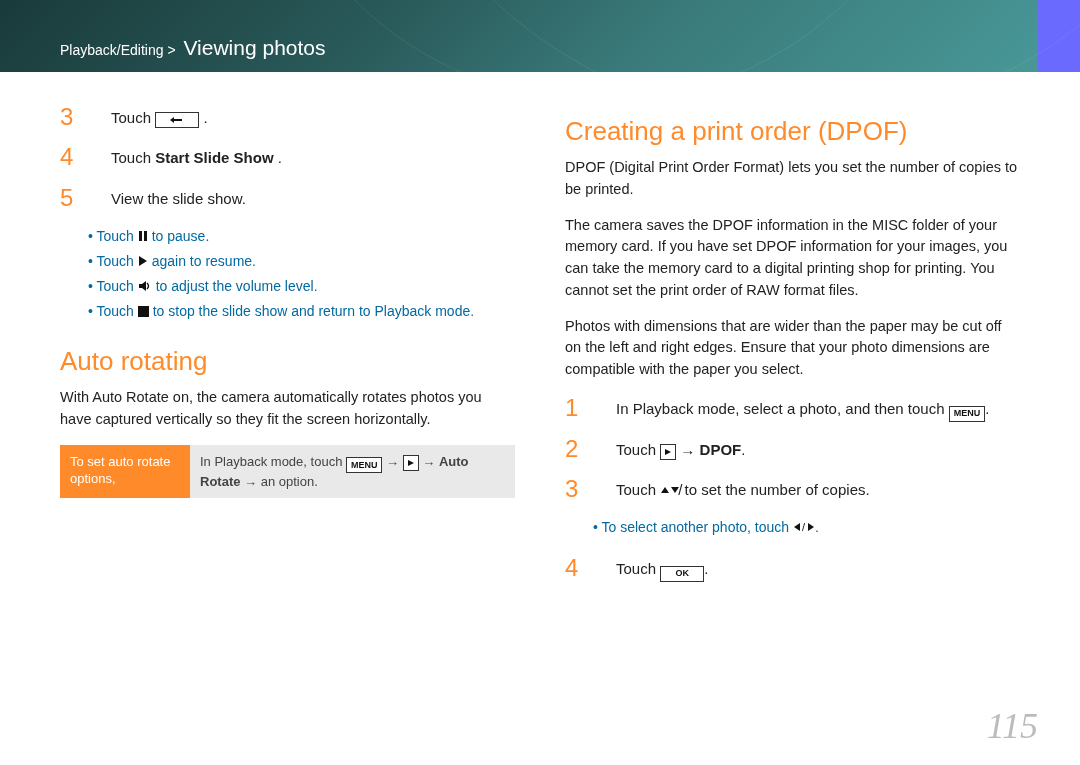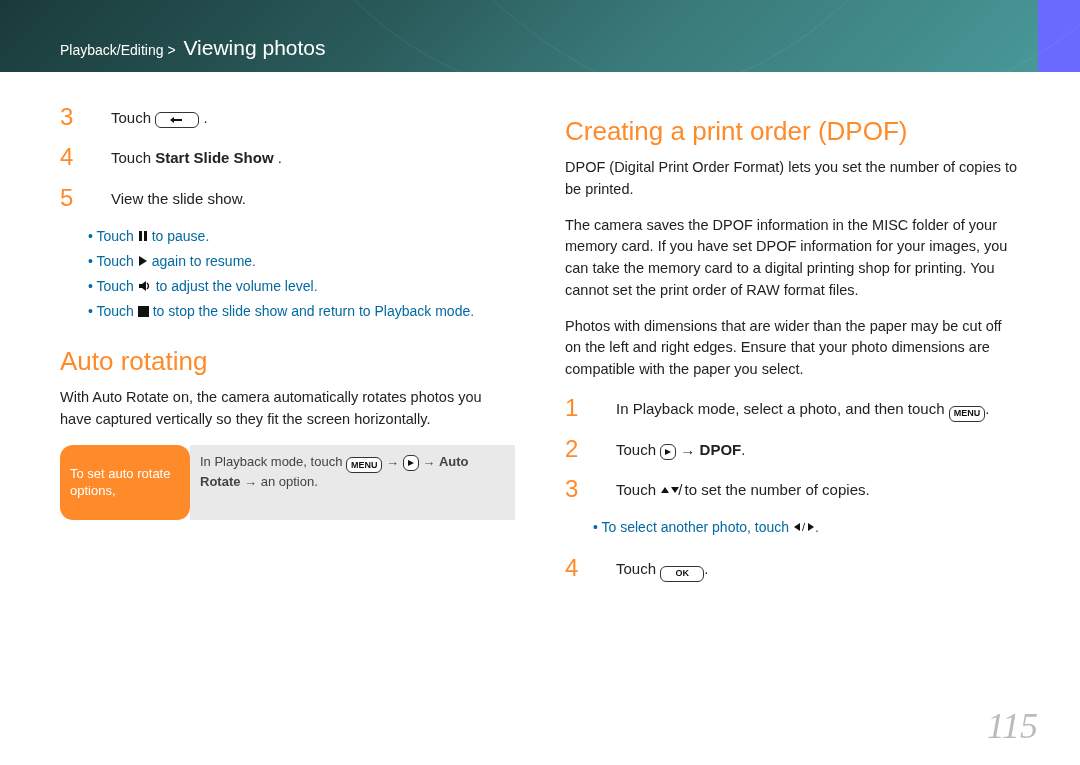--- a/index.html
+++ b/index.html
@@ -69,40 +69,39 @@
     color: #ff8a2a;
     margin: 22px 0 10px 0;
   }
   p.para { font-size: 14.5px; color: #222; line-height: 1.5; margin-bottom: 14px; }
 
   
   .opt-table { display: flex; width: 100%; font-size: 13px; margin-top: 6px; }
   .opt-label {
     background: #ff8a2a;
     color: #fff;
-    padding: 20px 10px;
+    padding: 8px 10px;
     width: 130px;
     line-height: 1.35;
-    border-radius: 13px;
   }
   .opt-value {
     background: #e9e9e9;
     color: #444;
     padding: 8px 10px;
     flex: 1;
     line-height: 1.35;
   }
 
   
   .ibox {
     display: inline-flex;
     align-items: center;
     justify-content: center;
     border: 1px solid #333;
-    border-radius: 6px;
+    border-radius: 0;
     background: #fff;
     height: 16px;
     min-width: 28px;
     padding: 0 4px;
     vertical-align: -2px;
     font-size: 9px;
     font-weight: 700;
     font-family: Arial, sans-serif;
     color: #111;
   }

